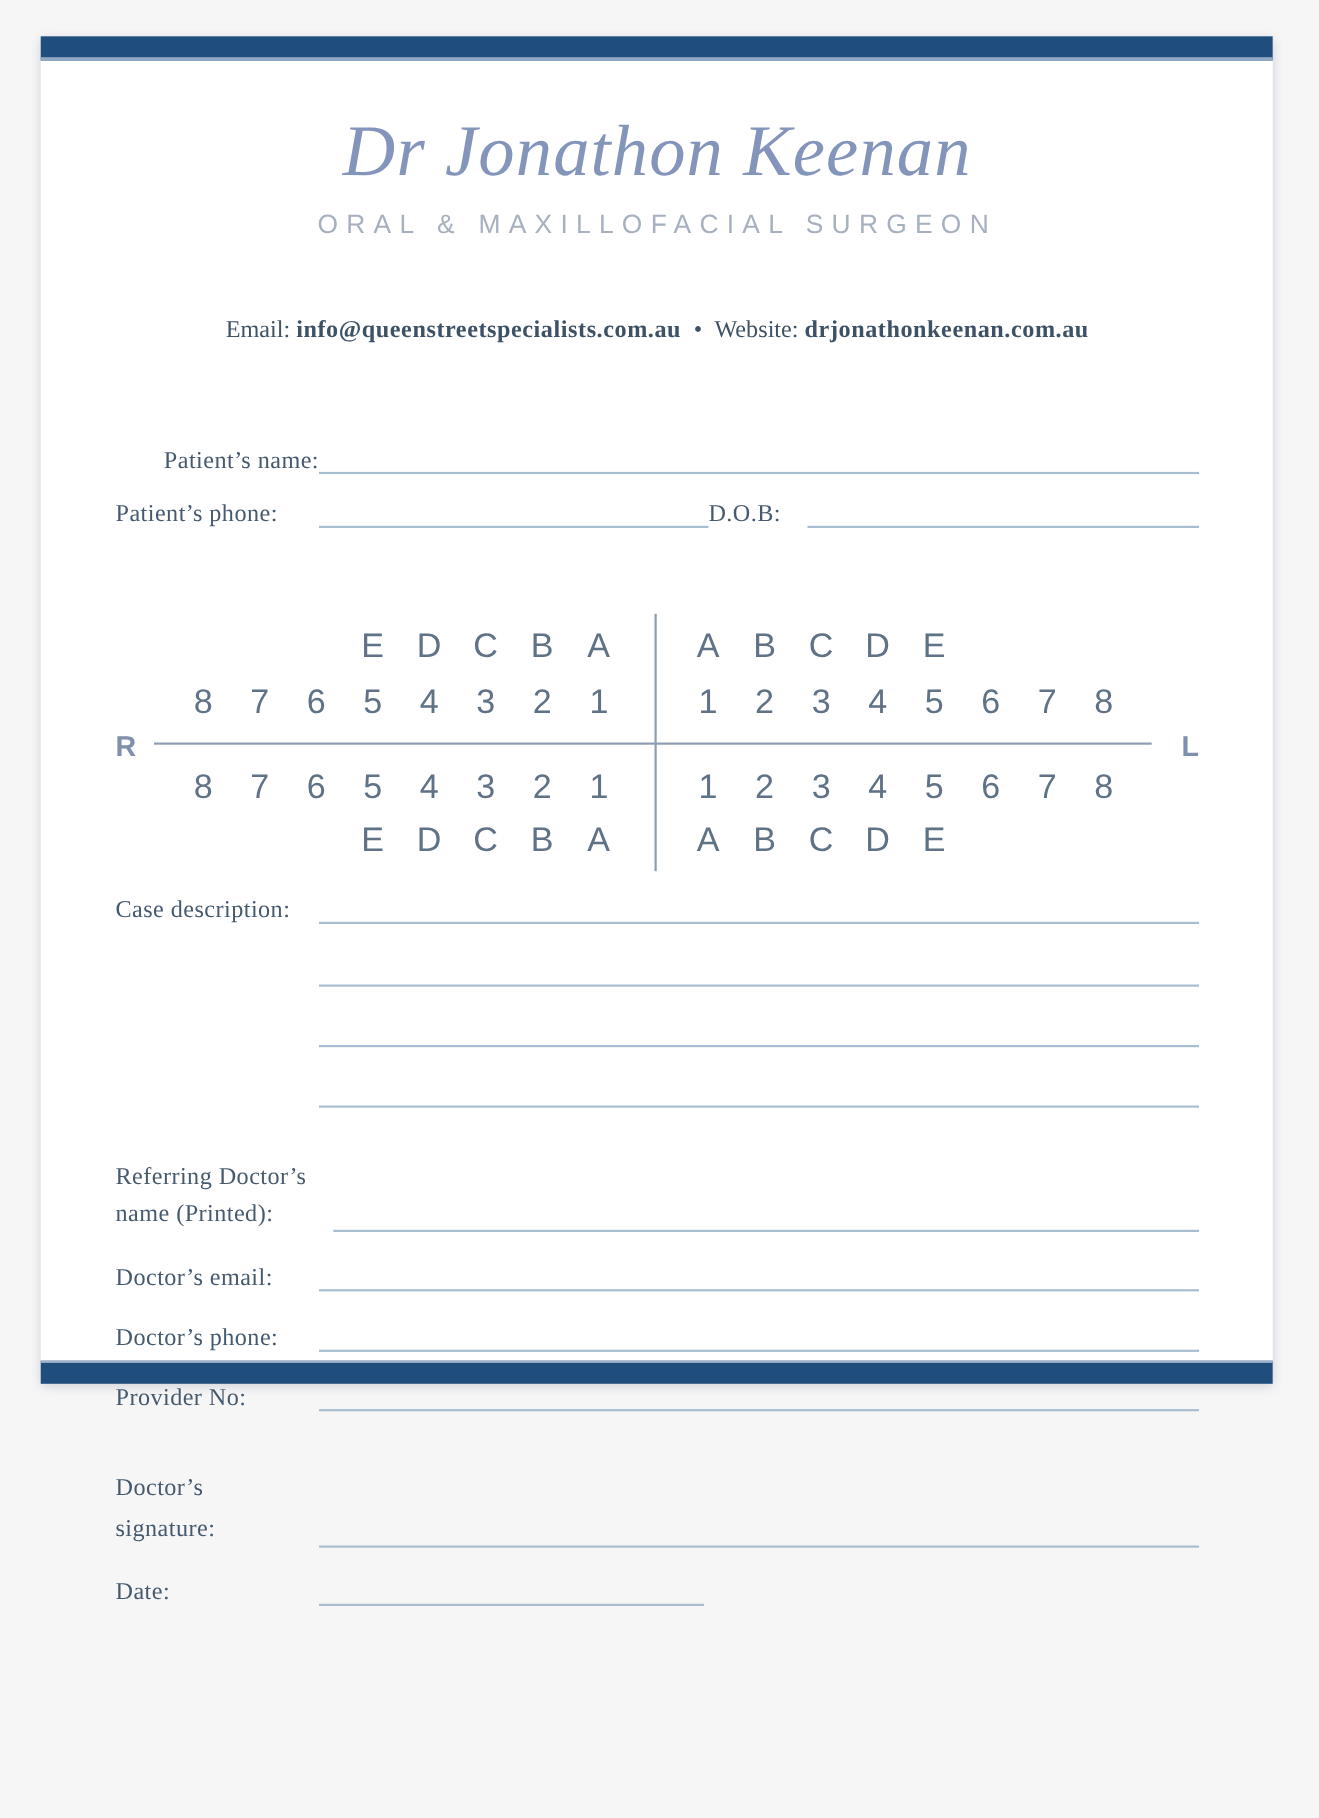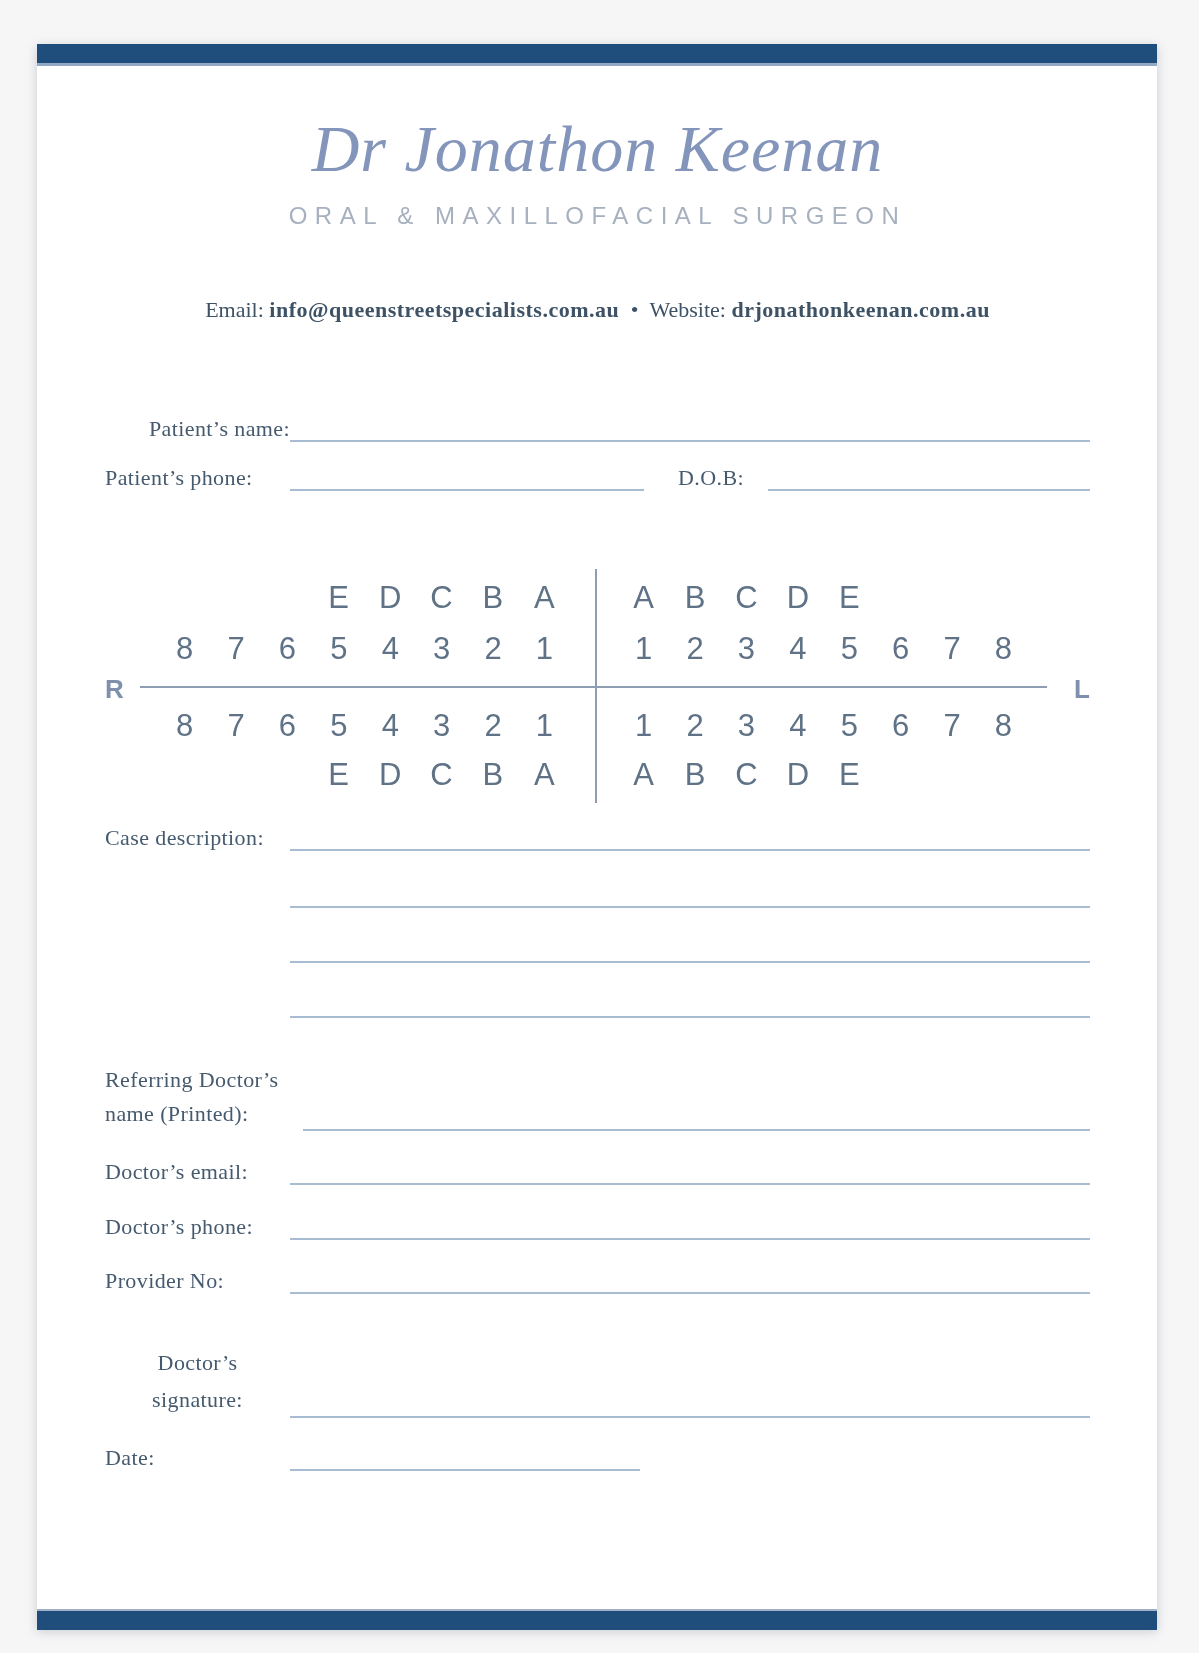--- a/index.html
+++ b/index.html
@@ -4,22 +4,22 @@
 <style>
   html,body{margin:0;padding:0;}
   body{
     width:1199px;height:1653px;
     background:#f6f6f7;
     font-family:"Liberation Serif", serif;
     position:relative;
     overflow:hidden;
   }
   .sheet{
-    position:absolute;left:37px;top:44px;
-    width:1120px;height:1586px;
+    position:absolute;left:37px;top:33px;
+    width:1120px;height:1225px;
     background:#ffffff;
     box-shadow:0 2px 10px rgba(60,70,90,0.22);
   }
   .bar{
     position:absolute;left:0;right:0;height:19px;
     background:#1f4d7c;
   }
   .bar-top{top:0;border-bottom:3px solid #92a9c6;}
   .bar-bottom{bottom:0;border-top:2px solid #9fb2ca;}
 
@@ -125,21 +125,21 @@
   </div>
 
   <div class="row" style="top:372px;text-align:right;">
     <div class="lbl">Patient’s name:</div>
     <div class="fill grow"></div>
   </div>
 
   <div class="row" style="top:421px;">
     <div class="lbl">Patient’s phone:</div>
     <div class="fill" style="width:354px;"></div>
-    <div class="lbl" style="width:80px;margin-left:34px;">D.O.B:</div>
+    <div class="lbl" style="width:80px;">D.O.B:</div>
     <div class="fill grow" style="margin-left:10px;"></div>
   </div>
 
   <div class="chart">
     <div class="vline"></div>
     <div class="hline"></div>
     <div class="side side-r">R</div>
     <div class="side side-l">L</div>
 
     <div class="crow" style="top:11px;left:0;right:0;">
@@ -245,21 +245,21 @@
     <div class="lbl">Doctor’s phone:</div>
     <div class="fill grow"></div>
   </div>
 
   <div class="row" style="top:1224px;">
     <div class="lbl">Provider No:</div>
     <div class="fill grow"></div>
   </div>
 
   <div class="row" style="top:1300px;">
-    <div class="lbl2" style="line-height:37px;text-align:center;">
+    <div class="lbl2" style="line-height:37px;">
       <div>Doctor’s</div>
       <div>signature:</div>
     </div>
     <div class="fill grow"></div>
   </div>
 
   <div class="row" style="top:1401px;">
     <div class="lbl">Date:</div>
     <div class="fill" style="width:350px;"></div>
   </div>

